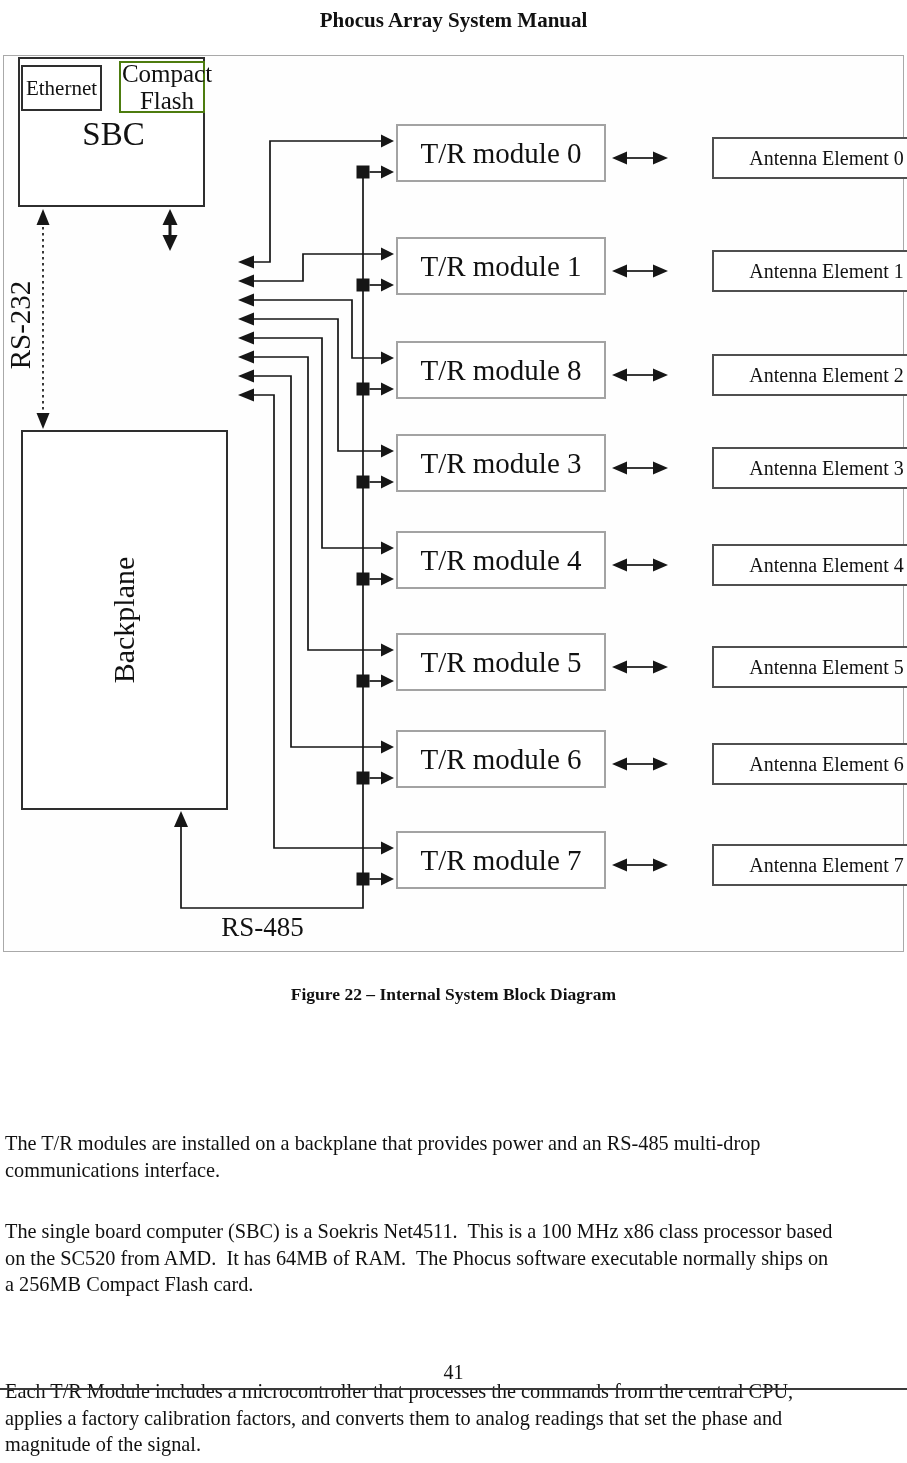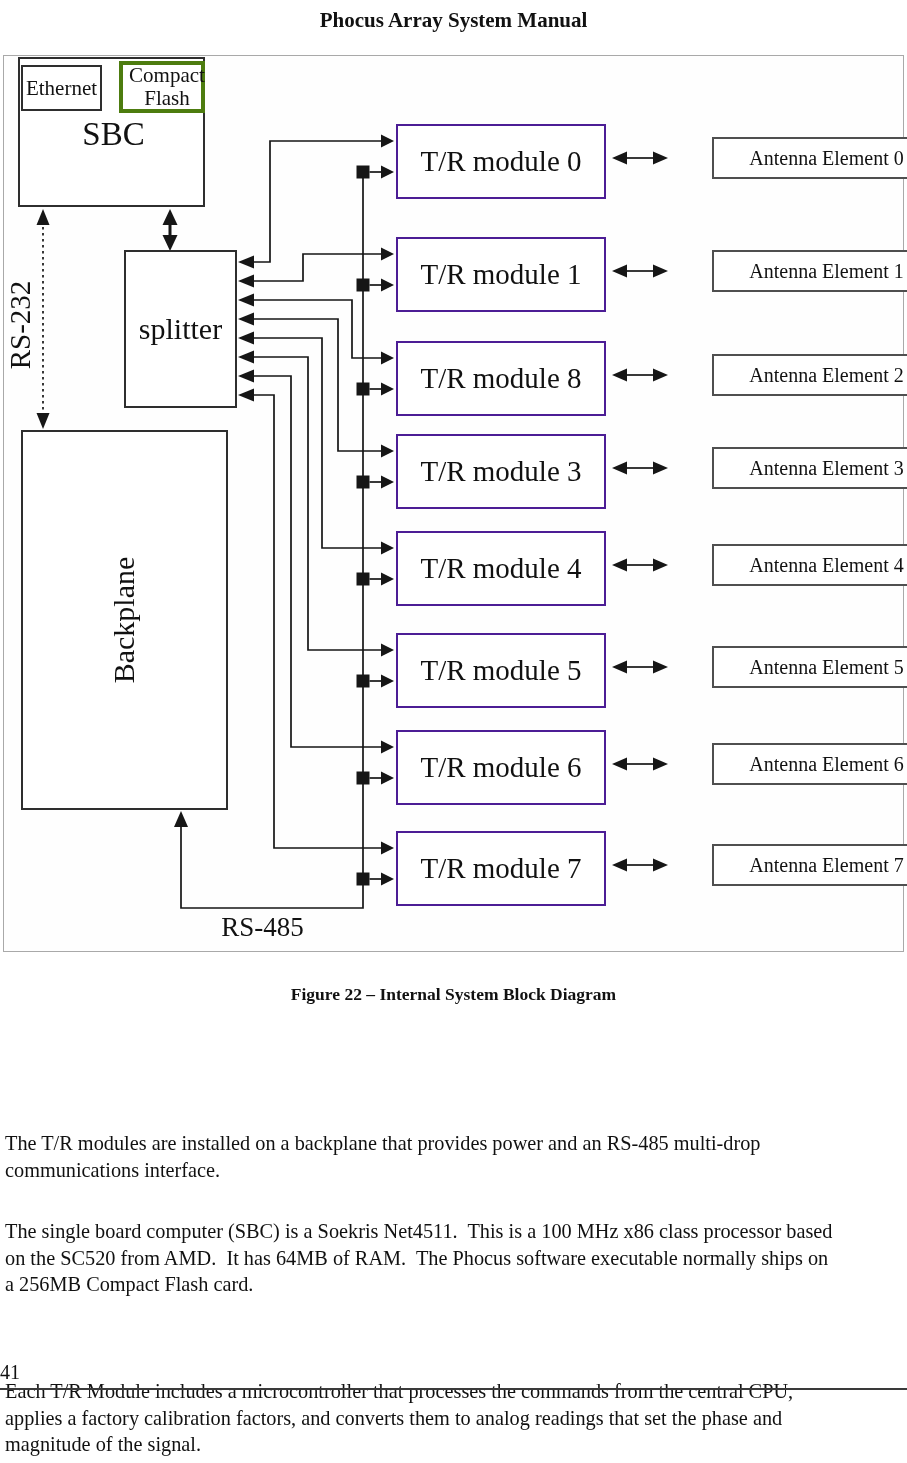--- a/index.html
+++ b/index.html
@@ -13,47 +13,47 @@
   
   .figure-frame { position:absolute; left:3px; top:55px; width:901px; height:897px;
                   border:1px solid #a9a9a9; background:#fefefe; }
   .diagram { position:absolute; left:0; top:0; width:907px; height:955px; }
   .diagram svg { position:absolute; left:0; top:0; }
 
   .box { position:absolute; background:#fff; display:flex; align-items:center; justify-content:center;
          text-align:center; white-space:pre-line; }
   .sbc-outer   { left:18px;  top:57px;  width:187px; height:150px; border:2px solid #2e2e2e; background:#fff; }
   .eth-box     { left:1px;   top:6px;   width:81px;  height:46px;  border:2px solid #2e2e2e; font-size:21px; }
-  .cf-box      { left:99px;  top:2px;   width:86px;  height:52px;  border:4px solid #4d7c0f; font-size:21px; line-height:1.1;padding-left:10px; }
+  .cf-box      { left:99px;  top:2px;   width:86px;  height:52px;  border:2px solid #4d7c0f; font-size:25px; line-height:1.1;padding-left:10px; }
   .wlan-box    { left:60px;  top:99px;  width:123px; height:47px;  border:2px solid #2e2e2e; font-size:17px; line-height:1.15; }
   .sbc-label   { position:absolute; left:0; top:57px; width:187px; text-align:center; font-size:33px; }
 
   .splitter-box  { left:124px; top:250px; width:113px; height:158px; border:2px solid #2e2e2e; font-size:30px; }
   .backplane-box { left:21px;  top:430px; width:207px; height:380px; border:2px solid #2e2e2e; }
   .vlabel { transform:rotate(-90deg); white-space:nowrap; font-size:30px; }
   .rs232-label { position:absolute; left:-60px; top:310px; width:160px; height:30px; line-height:30px;
                  text-align:center; transform:rotate(-90deg); font-size:29px; }
   .rs485-label { position:absolute; left:180px; top:912px; width:165px; text-align:center; font-size:27px; }
 
-  .module  { left:396px; width:210px; height:75px; border:2px solid #4c1d95; font-size:29px; }
+  .module  { left:396px; width:210px; height:58px; border:2px solid #a3a3a3; font-size:29px; }
   .antenna { left:672px; width:229px; height:42px; border:2px solid #4f4f4f; font-size:20px;margin-left:40px; }
   .m0{top:124px}.m1{top:237px}.m2{top:341px}.m3{top:434px}.m4{top:531px}.m5{top:633px}.m6{top:730px}.m7{top:831px}
   .a0{top:137px}.a1{top:250px}.a2{top:354px}.a3{top:447px}.a4{top:544px}.a5{top:646px}.a6{top:743px}.a7{top:844px}
 
   
   .caption { position:absolute; top:984px; left:0; width:100%; text-align:center;
              font-weight:bold; font-size:17.5px; }
   .para { position:absolute; left:5px; width:830px; font-size:20.3px; line-height:26.5px; white-space:pre-wrap;margin-top:48px; }
   .p0{top:1082px}.p1{top:1170px}.p2{top:1330px}
 
   
   .footer-rule { position:absolute; top:1388px; left:0; width:907px; border-top:2px solid #3a3a3a; }
   .footer-text { position:absolute; top:1394px; left:0; width:100%; text-align:center; font-size:19px; white-space:pre; }
   .footer-text .b { font-weight:bold; }
-  .page-number { position:absolute; top:1361px; left:0; width:100%; font-size:20px; }
+  .page-number { position:absolute; top:1361px; left:0; width:100%; text-align:center; font-size:20px; }
 </style>
 </head>
 <body>
 
 <div class="page">
 
   <div class="header-title">Phocus Array System Manual</div>
 
   <div class="figure-frame"></div>
 
@@ -171,21 +171,20 @@
 
     <div class="box sbc-outer">
       <div class="box eth-box">Ethernet</div>
       <div class="box cf-box">Compact
 Flash</div>
       <div class="sbc-label">SBC</div>
     </div>
 
     <div class="rs232-label">RS-232</div>
 
-    <div class="box splitter-box">splitter</div>
 
     <div class="box backplane-box">
       <span class="vlabel">Backplane</span>
     </div>
 
     <div class="rs485-label">RS-485</div>
 
     <div class="box module m0">T/R module 0</div>
     <div class="box antenna a0">Antenna Element 0</div>
     <div class="box module m1">T/R module 1</div>

